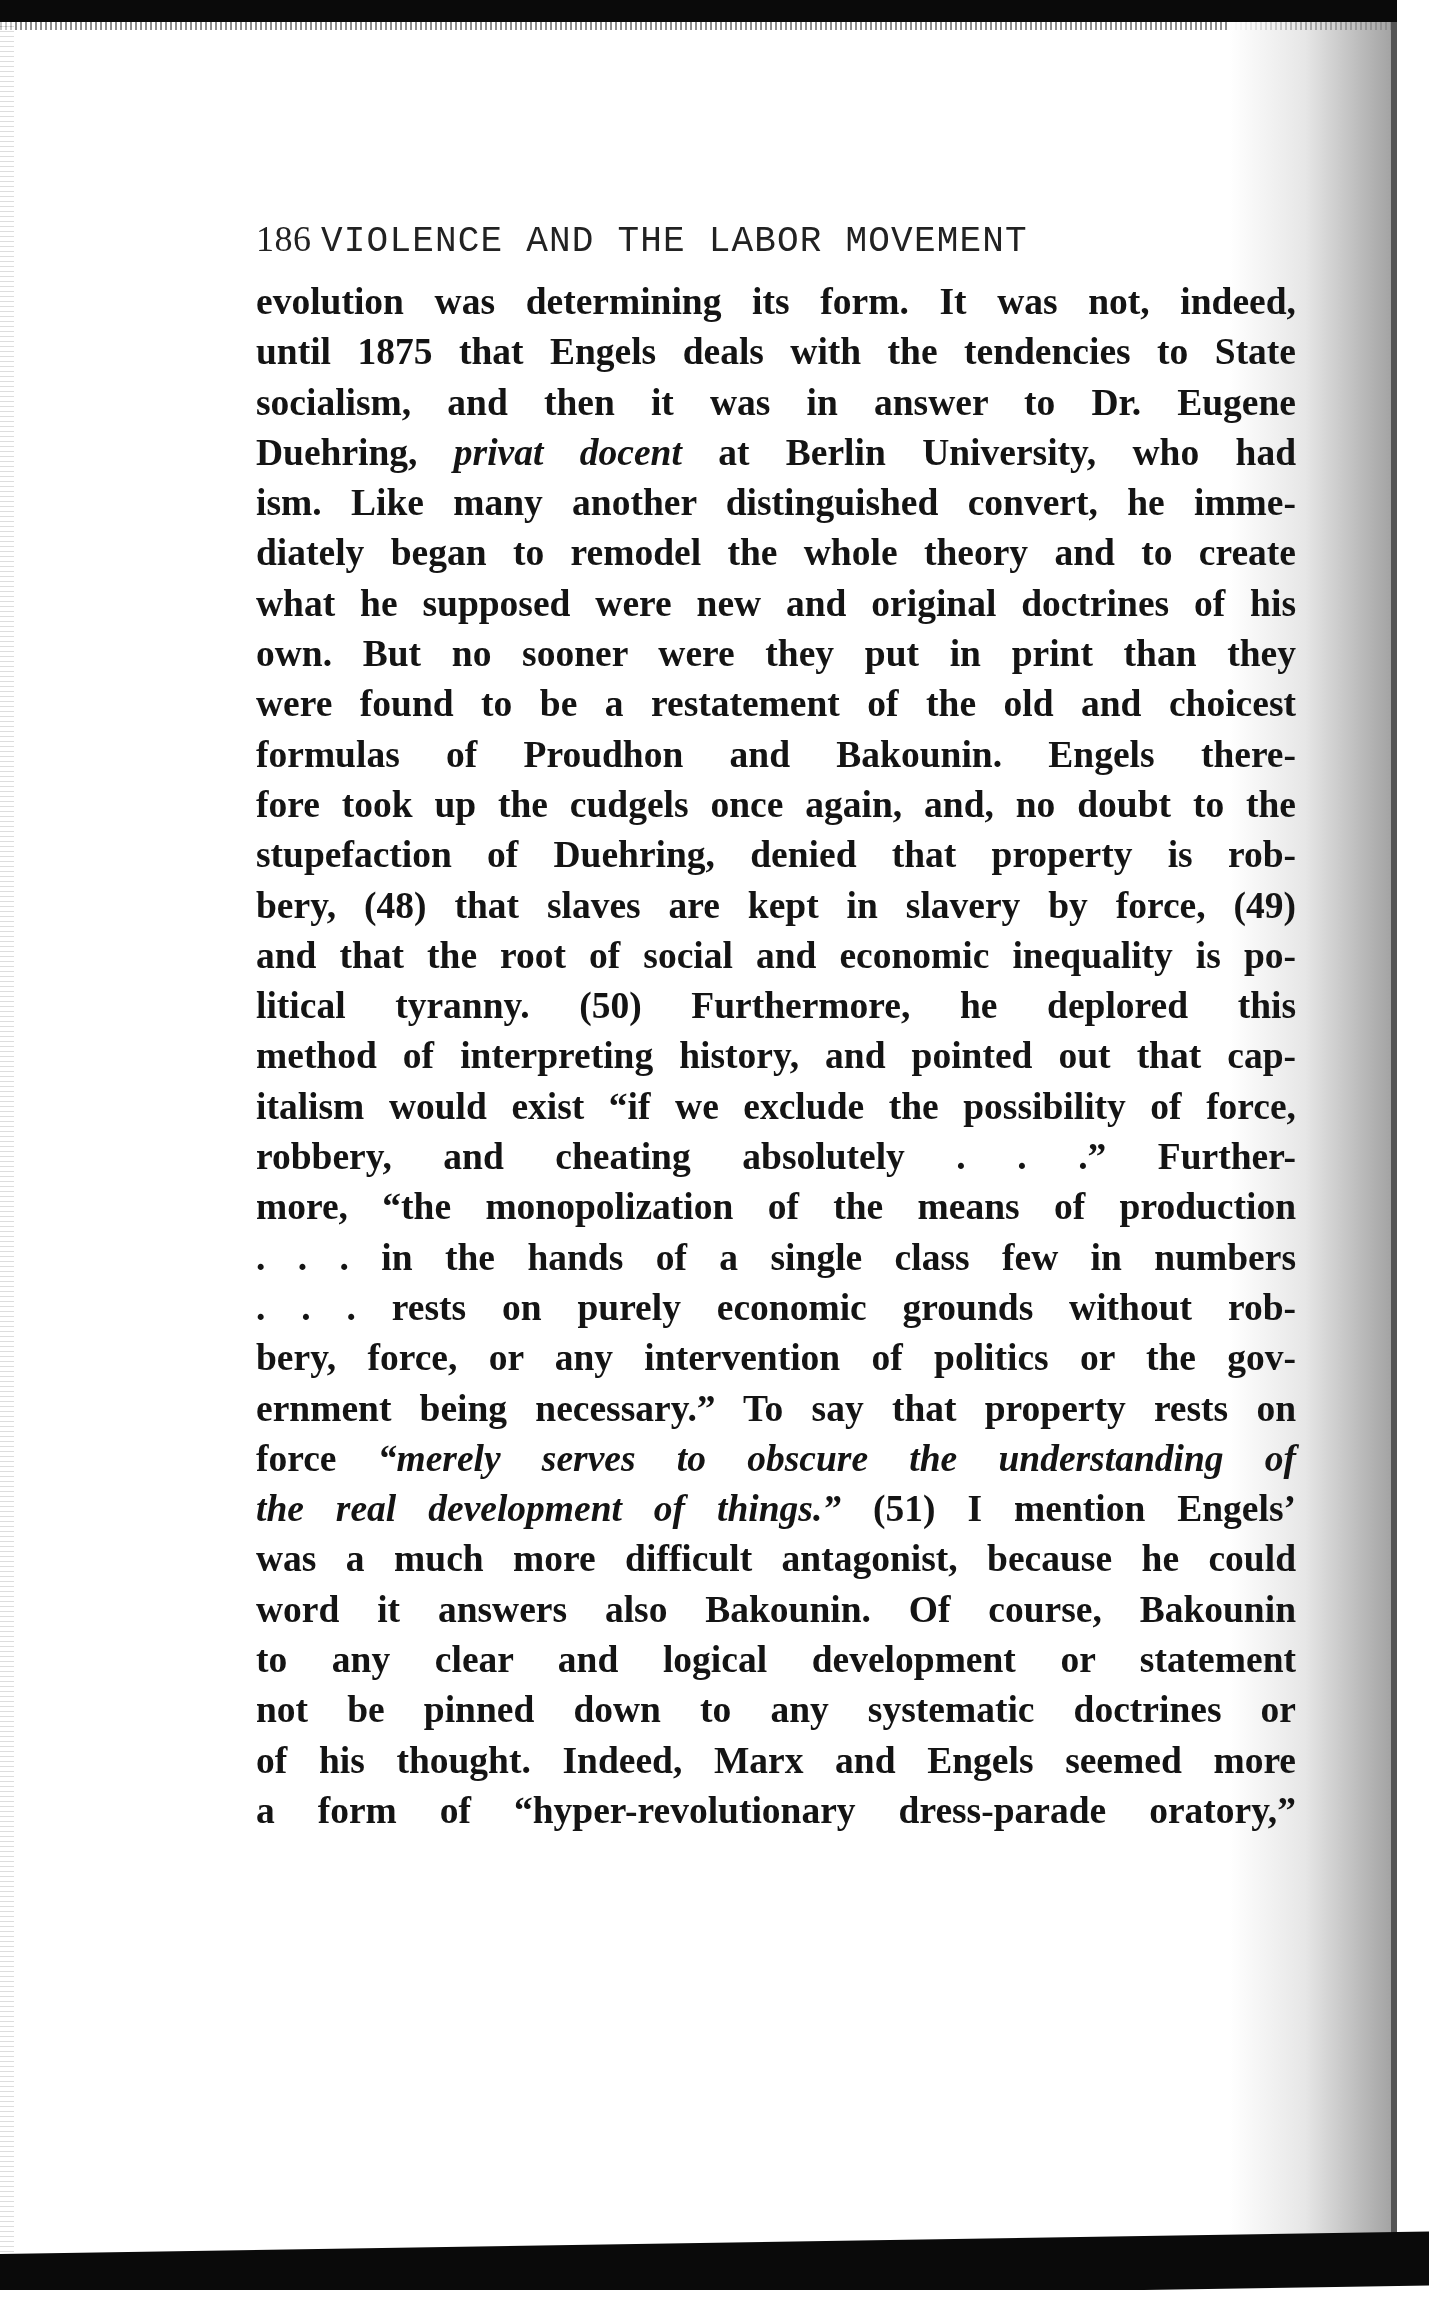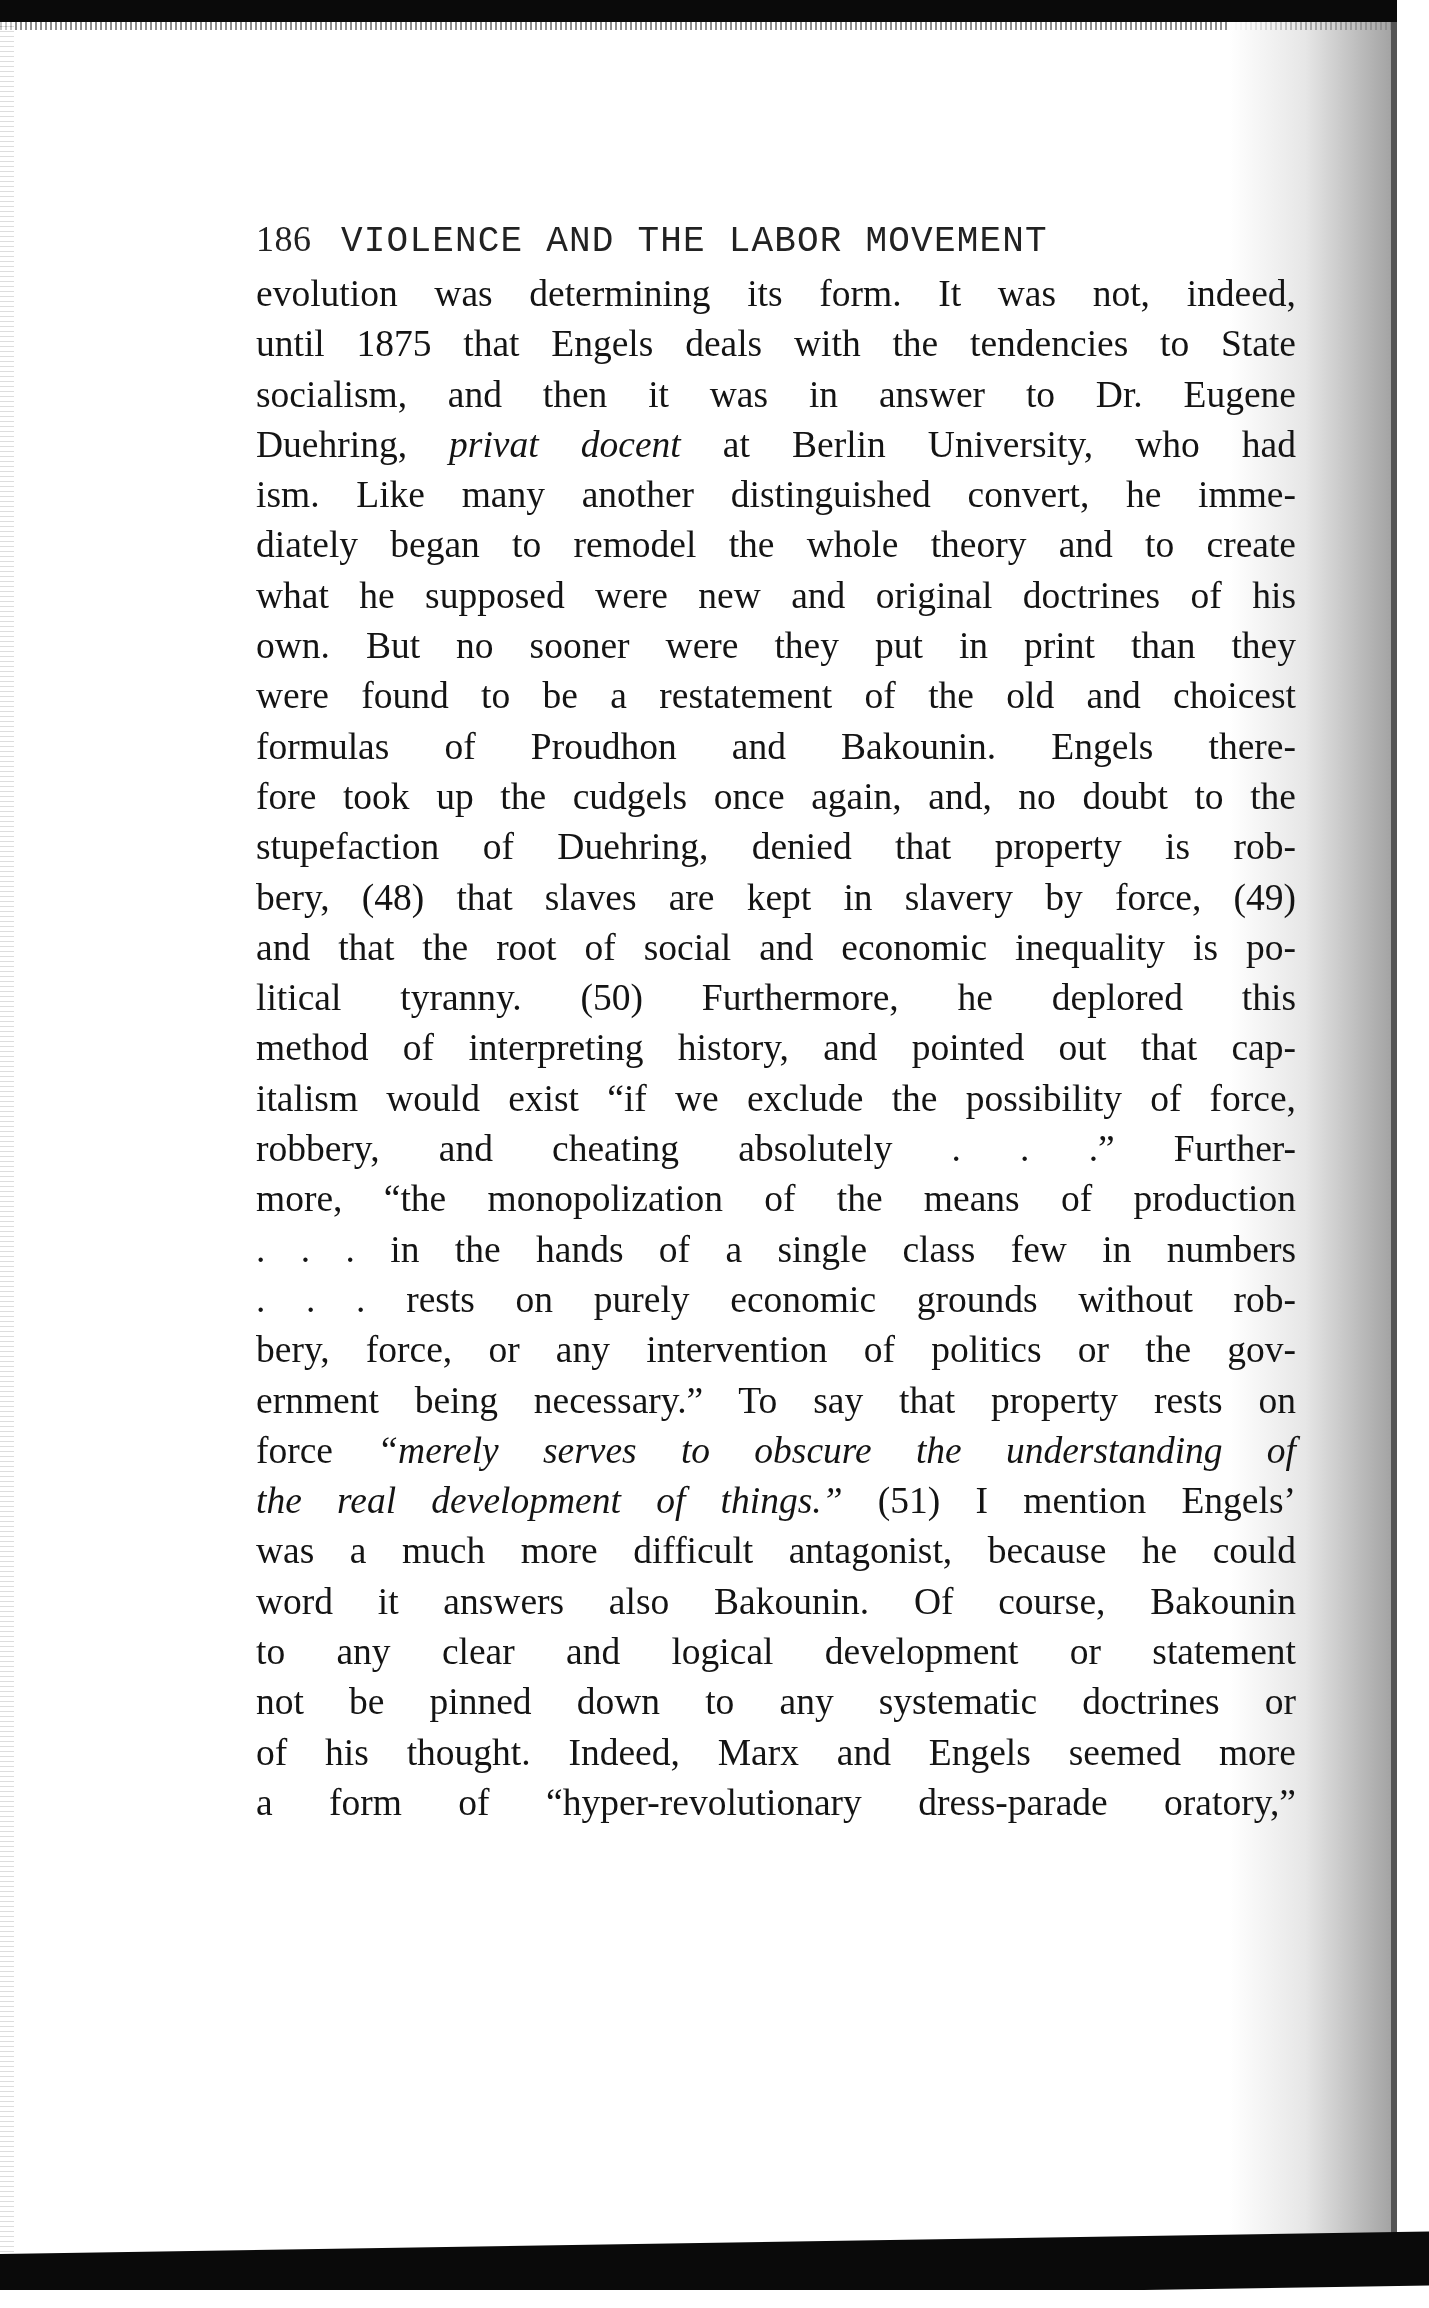--- a/index.html
+++ b/index.html
@@ -56,26 +56,27 @@
     width: 1040px;
   }
   .running-head {
     font-size: 36px;
     letter-spacing: 0.5px;
     line-height: 48px;
     height: 48px;
     white-space: nowrap;
     color: #222;
   }
-  .running-head .folio { margin-right: 20px; }
+  .running-head .folio { }
   .running-head .title { font-variant: small-caps; text-transform: uppercase; letter-spacing: 1.2px; font-family: Liberation Mono, monospace; }
 
   .body-text {
-    margin-top: 6px;
+    margin-top: 14px;
     width: 1040px;
+    font-weight: bold;
   }
   .line {
     font-size: 37.5px;
     line-height: 50.3px;
     height: 50.3px;
     white-space: nowrap;
     text-align: justify;
     text-align-last: justify;
     overflow: visible;
   }

